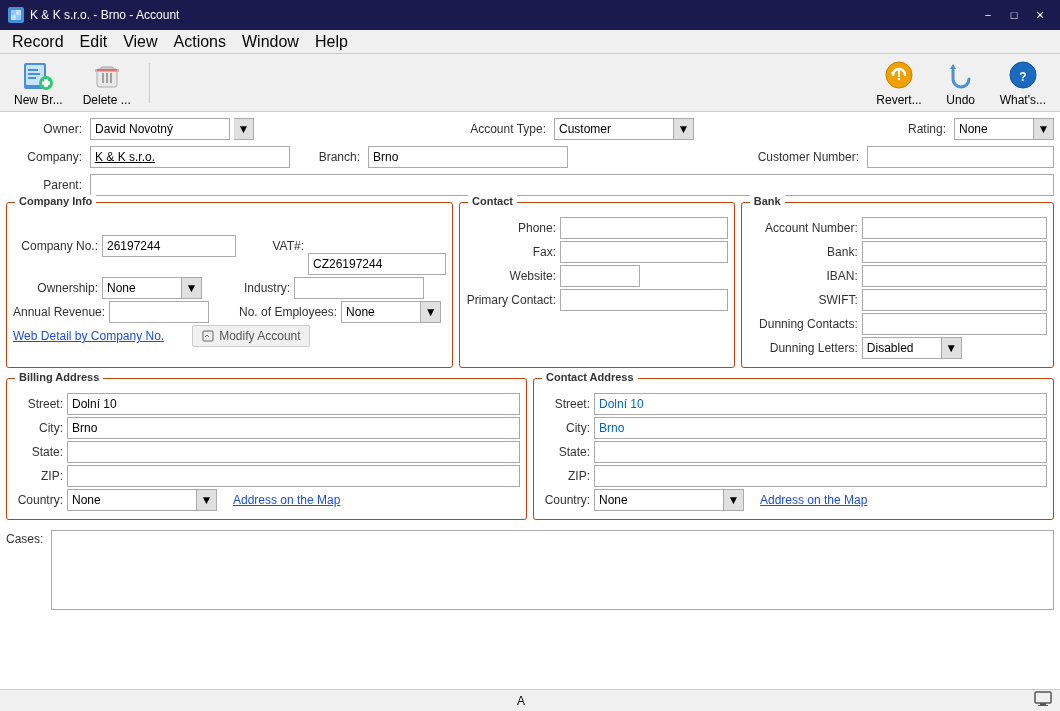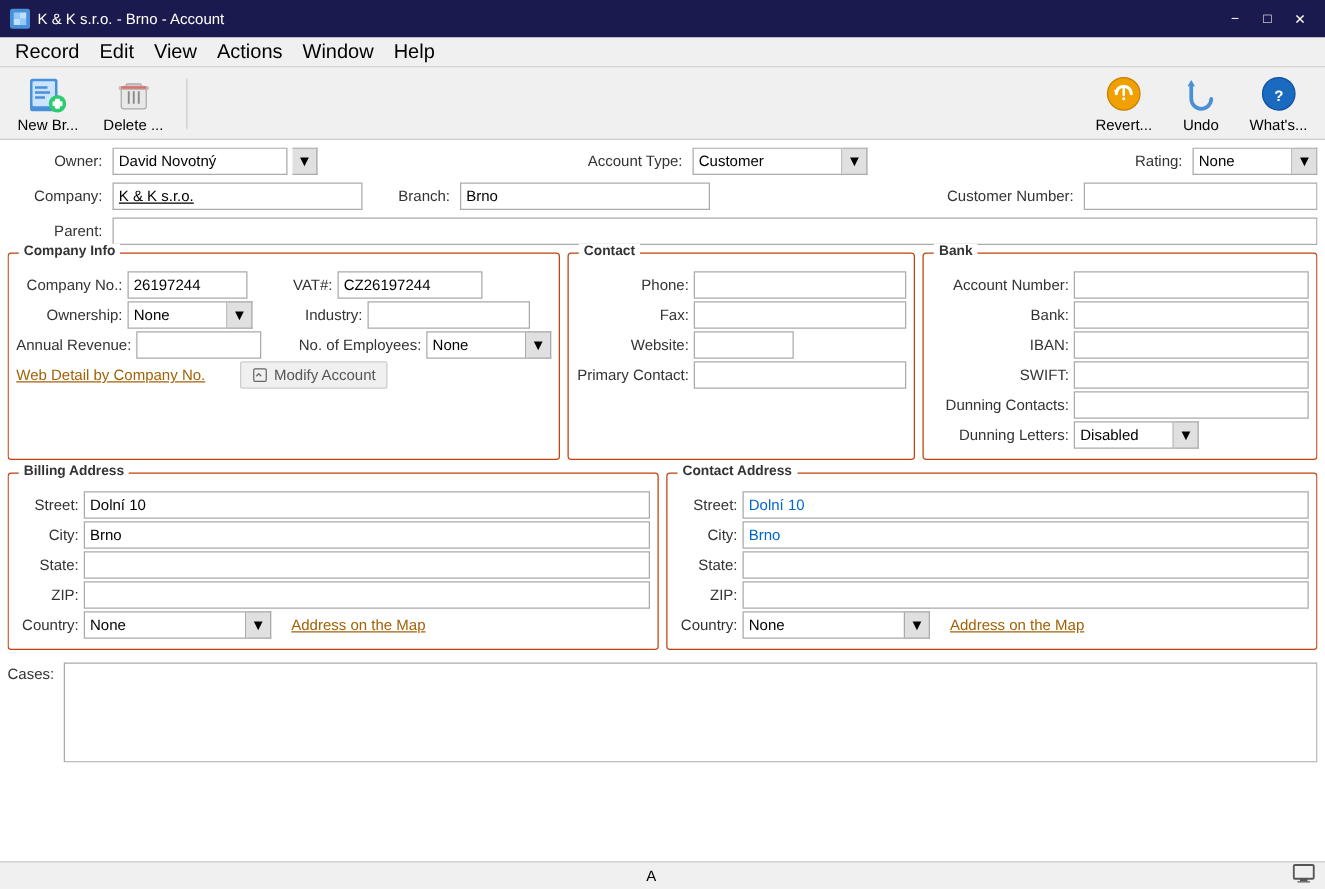--- a/index.html
+++ b/index.html
@@ -128,21 +128,21 @@
       padding: 0 4px;
       font-size: 11px;
       font-weight: bold;
       color: #333;
     }
     .section-company { flex: 1; }
     .section-contact { flex: 0.7; }
     .section-bank { flex: 0.8; }
 
     
-    .link { color: #a16207; text-decoration: underline; cursor: pointer; font-size: 12px; }
+    .link { color: #1d4ed8; text-decoration: underline; cursor: pointer; font-size: 12px; }
 
     
     .modify-btn {
       display: flex;
       align-items: center;
       gap: 4px;
       border: 1px solid #ccc;
       background: #f0f0f0;
       padding: 3px 8px;
       cursor: pointer;
@@ -319,24 +319,24 @@
       <input class="form-input" style="flex: 1 1 0%;" value="">
     </div>
 
     <div class="sections-row">
 
       <div class="section-box section-company">
         <span class="section-title">Company Info</span>
         <div style="margin-top:8px;">
           <div class="grid-row">
             <label class="grid-label" style="min-width:85px;">Company No.:</label>
-            <input class="form-input" style="width: 96px;" value="26197244">
+            <input class="form-input" style="width: 134px;" value="26197244">
             <span style="width:20px;"></span>
             <label class="grid-label" style="min-width:40px;">VAT#:</label>
-            <input class="form-input" style="width: 116px;" value="CZ26197244">
+            <input class="form-input" style="width: 138px; margin-top: 36px;" value="CZ26197244">
           </div>
           <div class="grid-row">
             <label class="grid-label" style="min-width:85px;">Ownership:</label>
             <div style="display:flex;align-items:center;">
               <input class="form-input" style="width: 80px;" value="None" readonly="">
               <div class="select-arrow">▼</div>
             </div>
             <span style="width:20px;"></span>
             <label class="grid-label" style="min-width:60px;">Industry:</label>
             <input class="form-input" style="width: 130px;" value="">

